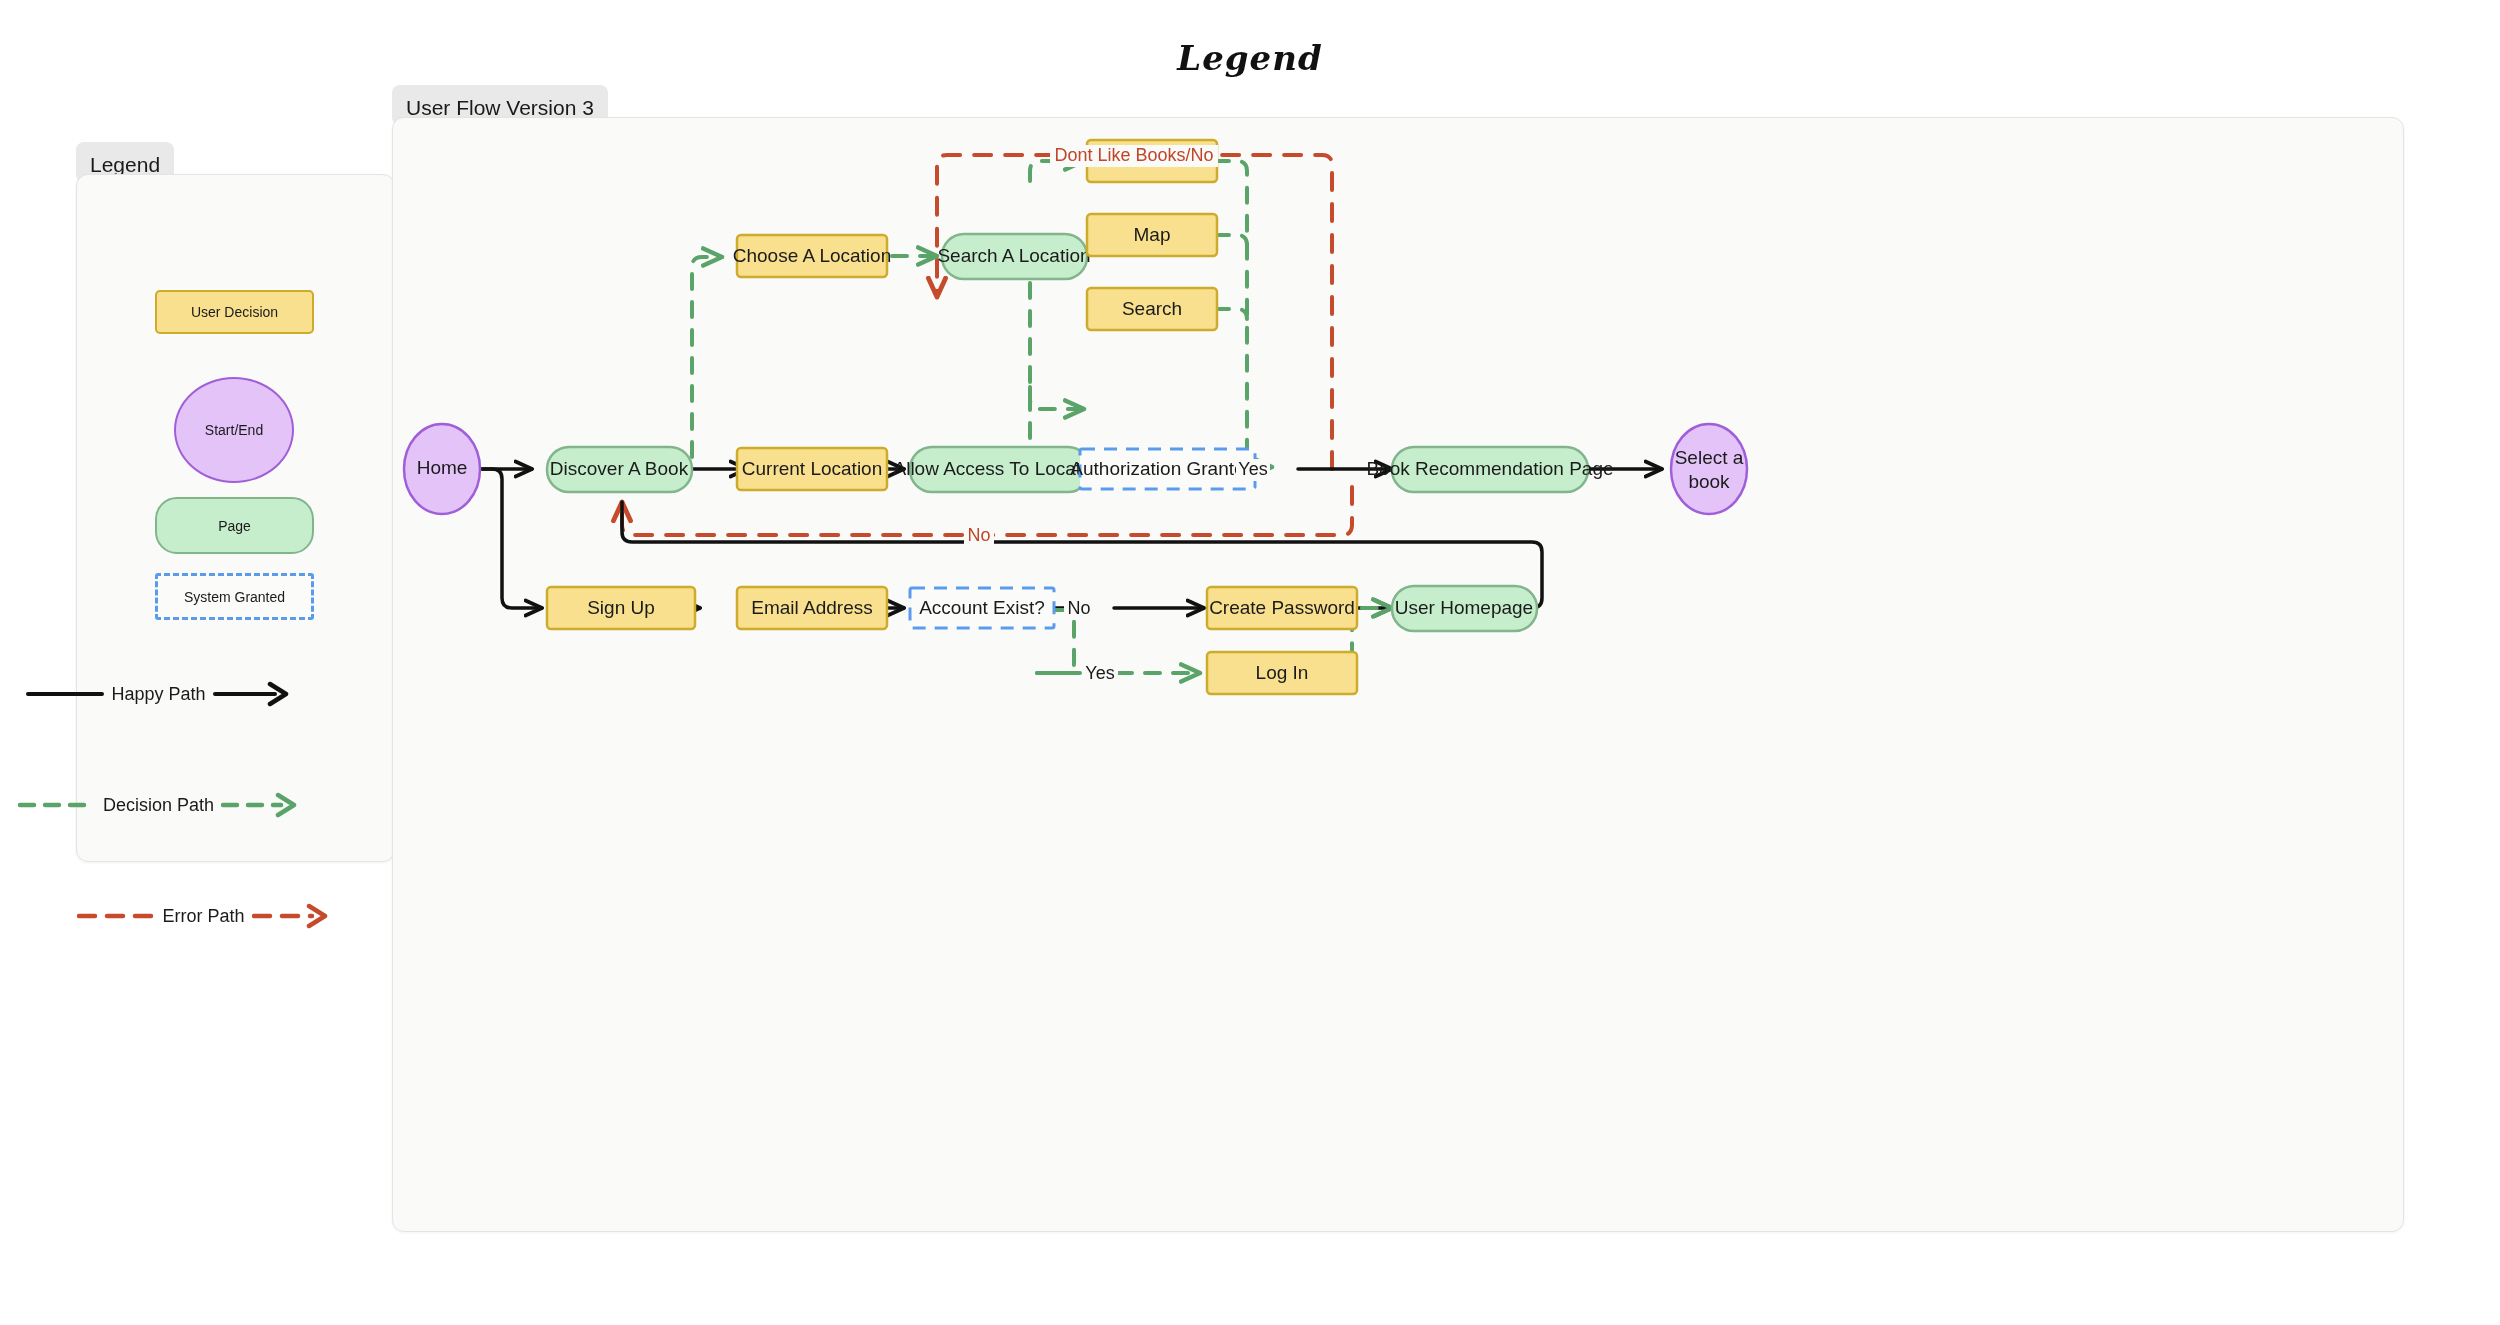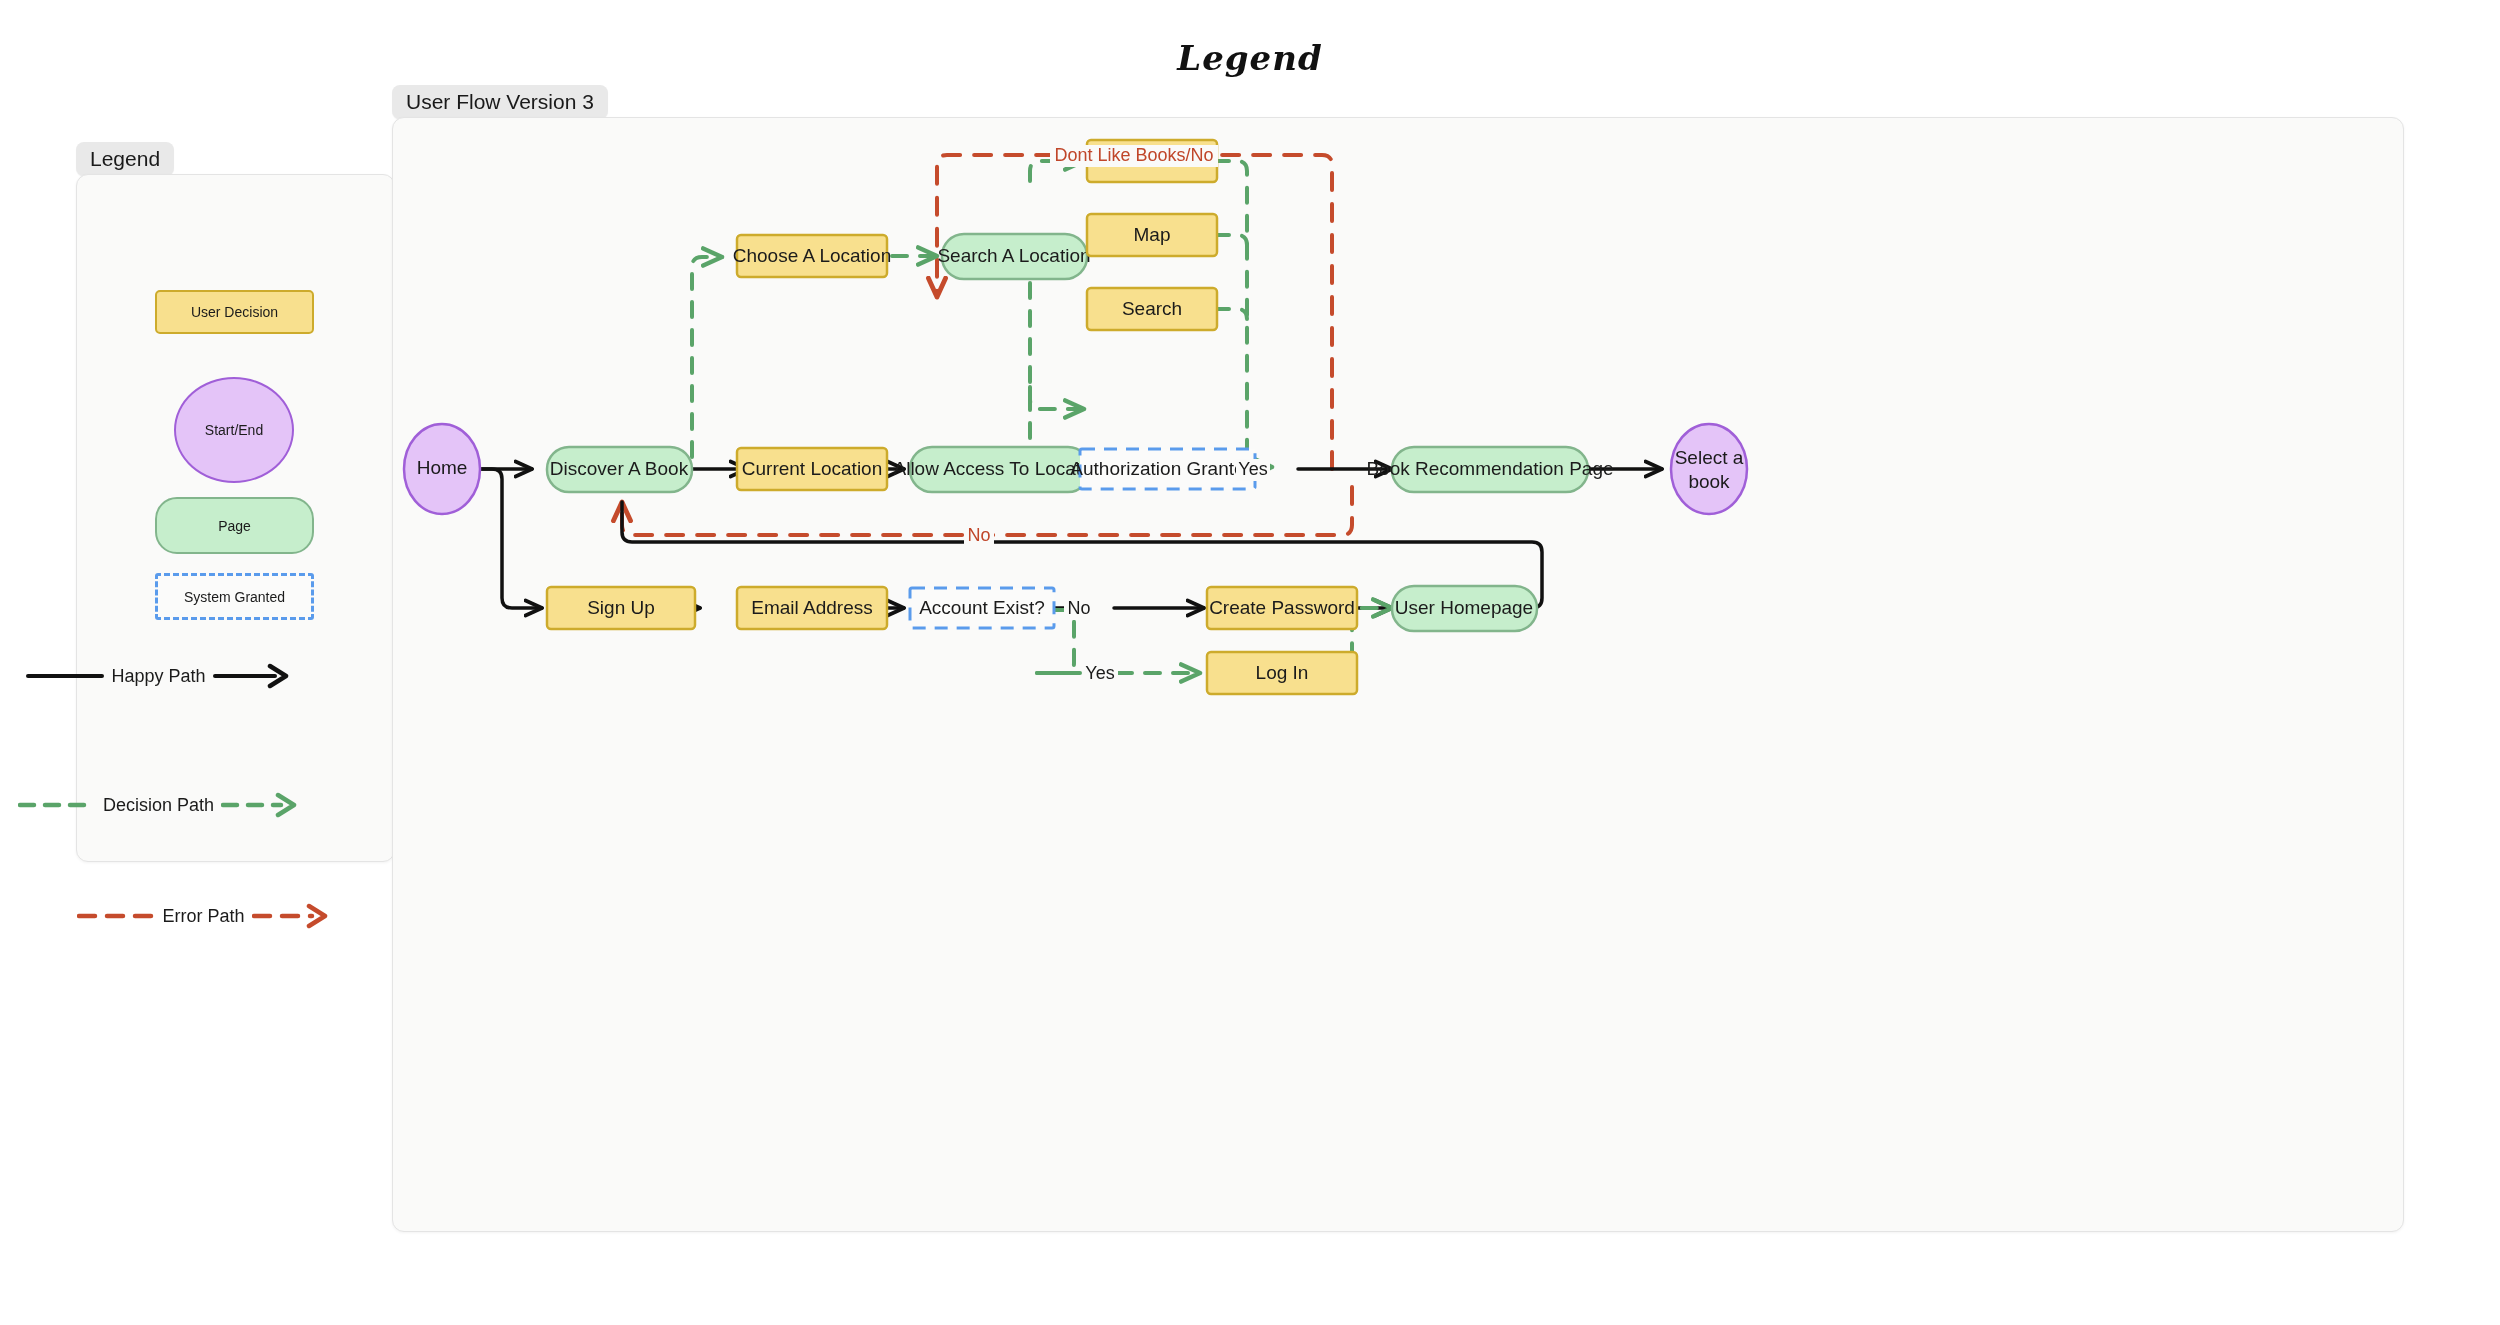--- a/index.html
+++ b/index.html
@@ -9,21 +9,21 @@
     font-family:"Liberation Sans", sans-serif;
     overflow:hidden;
     position:relative;
   }
   
   .panel-tab{
     position:absolute;
     background:#e9e9e9;
     color:#1a1a1a;
     border-radius:8px;
-    padding:6px 14px 7px 14px;
+    padding:12px 14px 7px 14px;
     font-size:21px;
     line-height:1;
     white-space:nowrap;
     box-shadow:0 1px 1px rgba(0,0,0,.06);
   }
   .panel-box{
     position:absolute;
     background:#fafaf9;
     border:1px solid #e4e4e4;
     border-radius:12px;
@@ -65,21 +65,21 @@
   #lg-start{left:174px;top:377px;width:120px;height:106px;line-height:1.15;}
   #lg-page{left:155px;top:497px;width:159px;height:57px;}
   #lg-system{left:155px;top:573px;width:159px;height:47px;}
   .lg-line-row{
     position:absolute;left:0;width:317px;height:40px;
     display:flex;align-items:center;justify-content:center;
   }
   .lg-line-row .lbl{
     font-size:18px;color:#1b1b1b;padding:0 7px;white-space:nowrap;
   }
-  #lg-row-happy{top:656px;}
+  #lg-row-happy{top:674px;}
   #lg-row-alt{top:785px;}
   #lg-row-err{top:896px;padding-left:45px;}
 
   
   #flow-tab{left:392px;top:85px;}
   #flow-panel{left:392px;top:117px;width:2010px;height:1113px;}
   #flow-svg{position:absolute;left:392px;top:117px;width:2010px;height:1113px;}
 
   .node-txt{
     font-family:"Liberation Sans", sans-serif;

